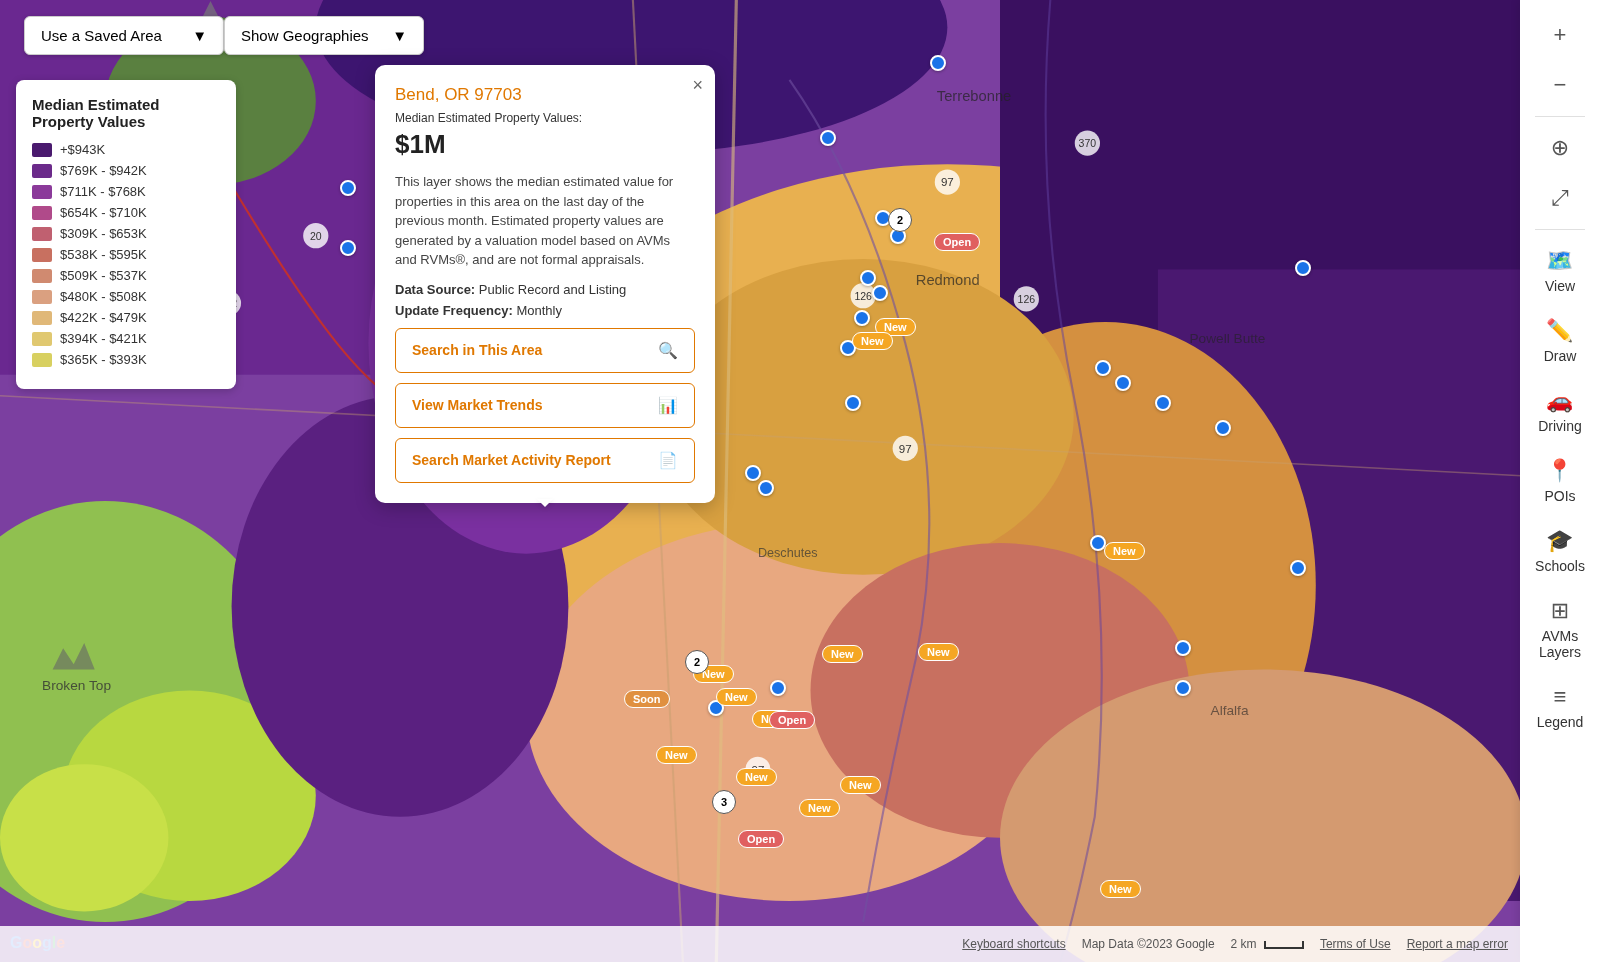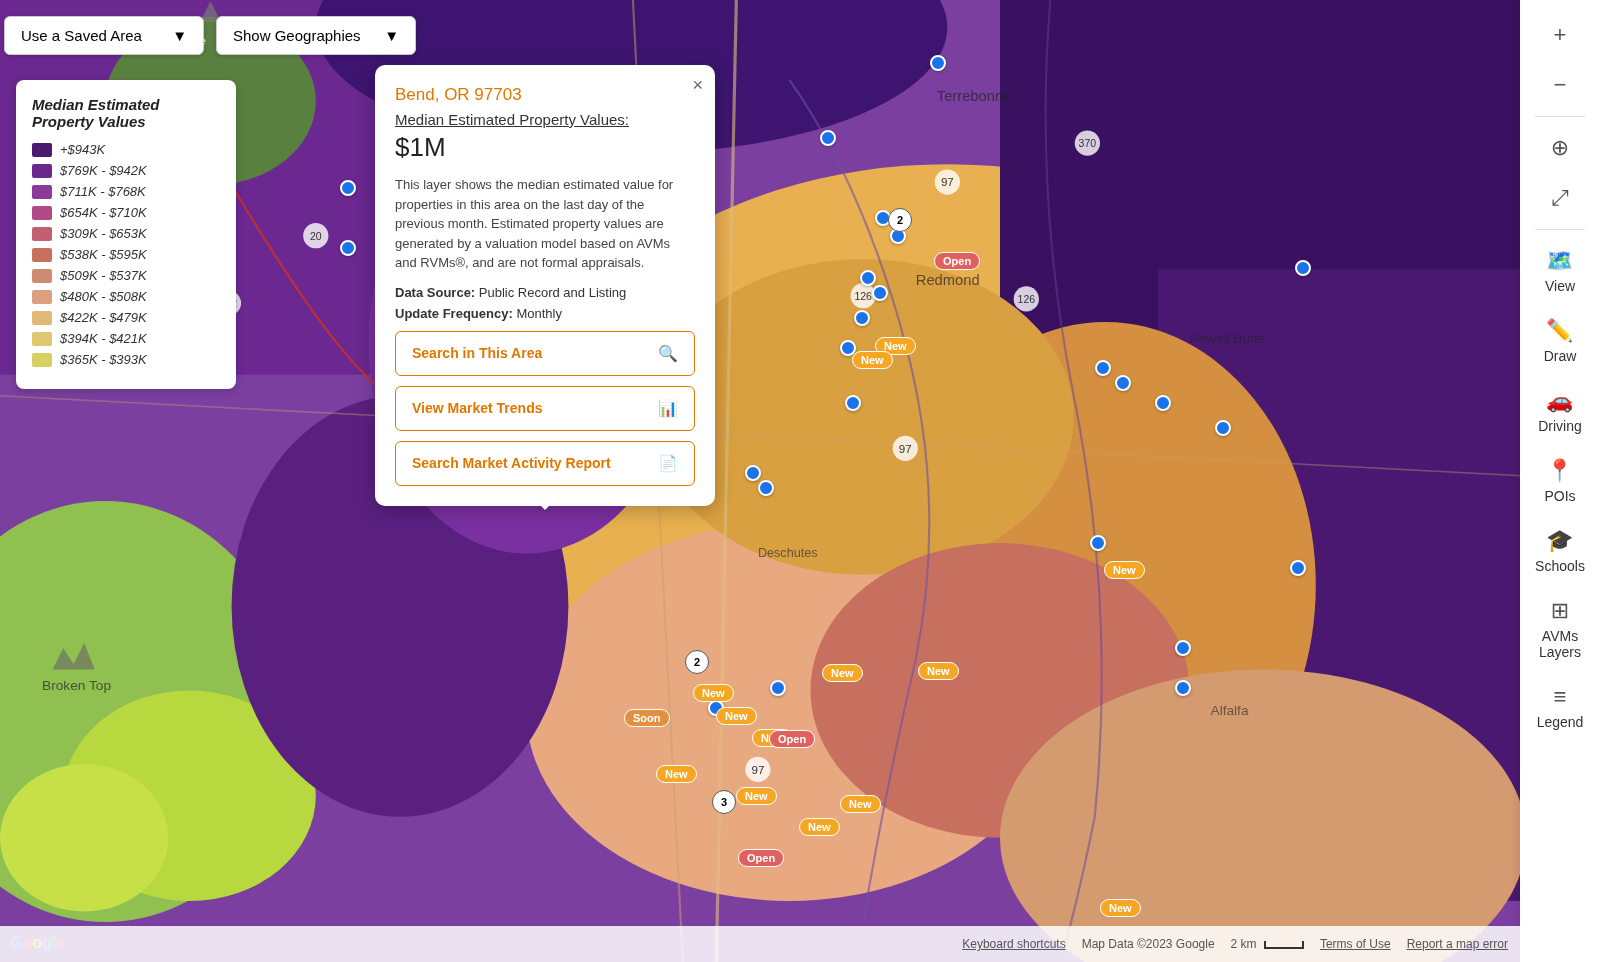--- a/index.html
+++ b/index.html
@@ -13,22 +13,21 @@
       overflow: hidden;
     }
 
     
     #toolbar {
       position: absolute;
       top: 0; left: 0; right: 0;
       height: 70px;
       display: flex;
       align-items: center;
-      padding: 12px 4px;
-      gap: 12px;
+      padding: 12px 24px;
       z-index: 100;
       pointer-events: none;
     }
 
     .dropdown-btn {
       background: white;
       border: 1px solid #ccc;
       border-radius: 6px;
       padding: 10px 16px;
       font-size: 15px;
@@ -46,21 +45,20 @@
     #legend-panel {
       position: absolute;
       top: 80px;
       left: 16px;
       background: white;
       border-radius: 8px;
       padding: 16px;
       z-index: 100;
       box-shadow: 0 2px 8px rgba(0,0,0,0.2);
       min-width: 220px;
-      font-style: italic;
     }
 
     #legend-panel h3 {
       font-size: 15px;
       font-weight: bold;
       margin-bottom: 12px;
       color: #222;
     }
 
     .legend-item {
@@ -103,29 +101,28 @@
     }
 
     #popup-title {
       color: #e07800;
       font-size: 17px;
       font-weight: normal;
       margin-bottom: 6px;
     }
 
     #popup-subtitle {
-      font-size: 15px;
+      font-size: 12px;
       color: #333;
       margin-bottom: 4px;
-      text-decoration: underline;
     }
 
     #popup-value {
       font-size: 26px;
-      font-weight: normal;
+      font-weight: bold;
       color: #222;
       margin-bottom: 12px;
     }
 
     #popup-description {
       font-size: 13px;
       color: #444;
       line-height: 1.5;
       margin-bottom: 12px;
     }
@@ -224,21 +221,20 @@
       background: #f5a623;
       color: white;
       border-radius: 12px;
       padding: 2px 8px;
       font-size: 11px;
       font-weight: bold;
       white-space: nowrap;
       cursor: pointer;
       z-index: 51;
       border: 1.5px solid white;
-      margin-top: 19px;
     }
 
     .badge.open { background: #e06060; }
     .badge.soon { background: #e09040; }
 
     .cluster-badge {
       position: absolute;
       background: white;
       border: 1.5px solid #555;
       border-radius: 50%;

